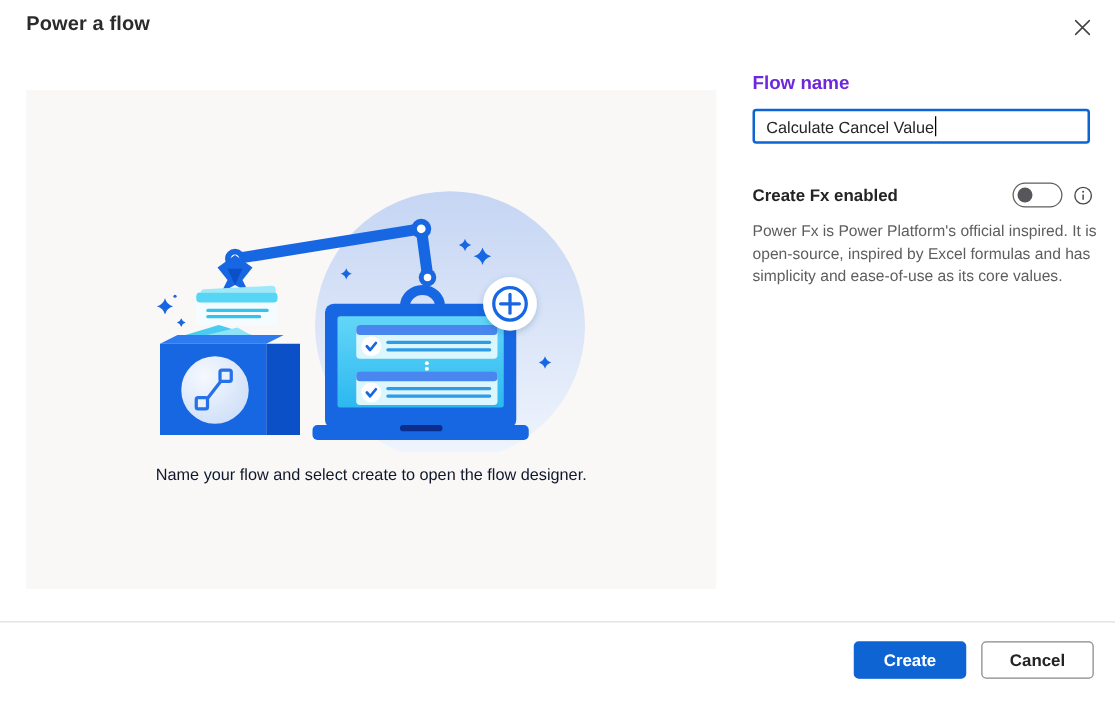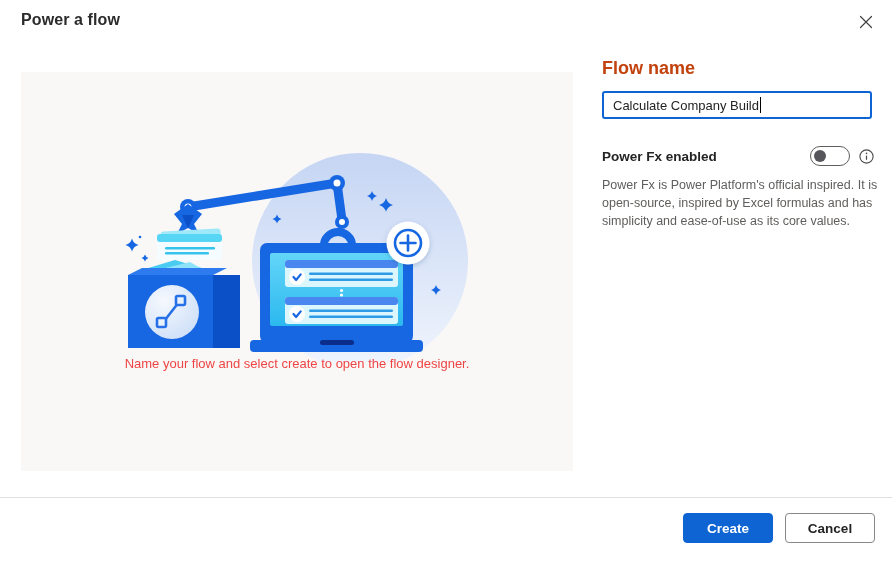--- a/index.html
+++ b/index.html
@@ -29,29 +29,29 @@
   .illustration-panel {
     position: absolute; left: 21px; top: 72px;
     width: 552px; height: 399px;
     background: #f9f8f7;
   }
   .illustration-svg {
     position: absolute; left: 94px; top: 78px;
     width: 360px; height: 212px;
   }
   .illustration-caption {
-    position: absolute; left: 0; top: 284px; width: 100%;
+    position: absolute; left: 0; top: 300px; width: 100%;
     text-align: center;
-    font-size: 13px; color: #ef4444;
+    font-size: 13px; color: #0f172a;
   }
 
   
   .form-col { position: absolute; left: 602px; top: 58px; width: 270px; }
   .field-label {
-    font-size: 18px; font-weight: 700; color: #c2410c;
+    font-size: 15px; font-weight: 700; color: #6d28d9;
     margin-bottom: 12px; display: block;
   }
   .text-input {
     width: 270px; height: 28px;
     border: 2px solid #0d64d2; border-radius: 3px;
     background: #fff;
     display: flex; align-items: center;
     padding: 0 9px;
     font-size: 13px; color: #242424;
     cursor: text;
@@ -224,27 +224,27 @@
         <line x1="293" y1="85.5" x2="293" y2="100.5" stroke="#1766e2" stroke-width="2.6" stroke-linecap="round"></line>
       </g>
     </svg>
 
     <div class="illustration-caption">Name your flow and select create to open the flow designer.</div>
   </div>
 
   <div class="form-col">
     <label class="field-label">Flow name</label>
     <div class="text-input" role="textbox" aria-label="Flow name">
-      <span>Calculate Company Build</span>
+      <span>Calculate Cancel Value</span>
       <span class="caret"></span>
     </div>
   </div>
 
   <div class="powerfx-row">
-    <span class="powerfx-label">Power Fx enabled</span>
+    <span class="powerfx-label">Create Fx enabled</span>
     <div class="toggle" role="switch" aria-checked="false">
       <div class="toggle-knob"></div>
     </div>
     <div class="info-icon">
       <svg width="15" height="15" viewBox="0 0 15 15">
         <circle cx="7.5" cy="7.5" r="6.6" fill="none" stroke="#494949" stroke-width="1.1"></circle>
         <line x1="7.5" y1="6.6" x2="7.5" y2="10.8" stroke="#494949" stroke-width="1.2"></line>
         <circle cx="7.5" cy="4.4" r="0.8" fill="#494949"></circle>
       </svg>
     </div>

